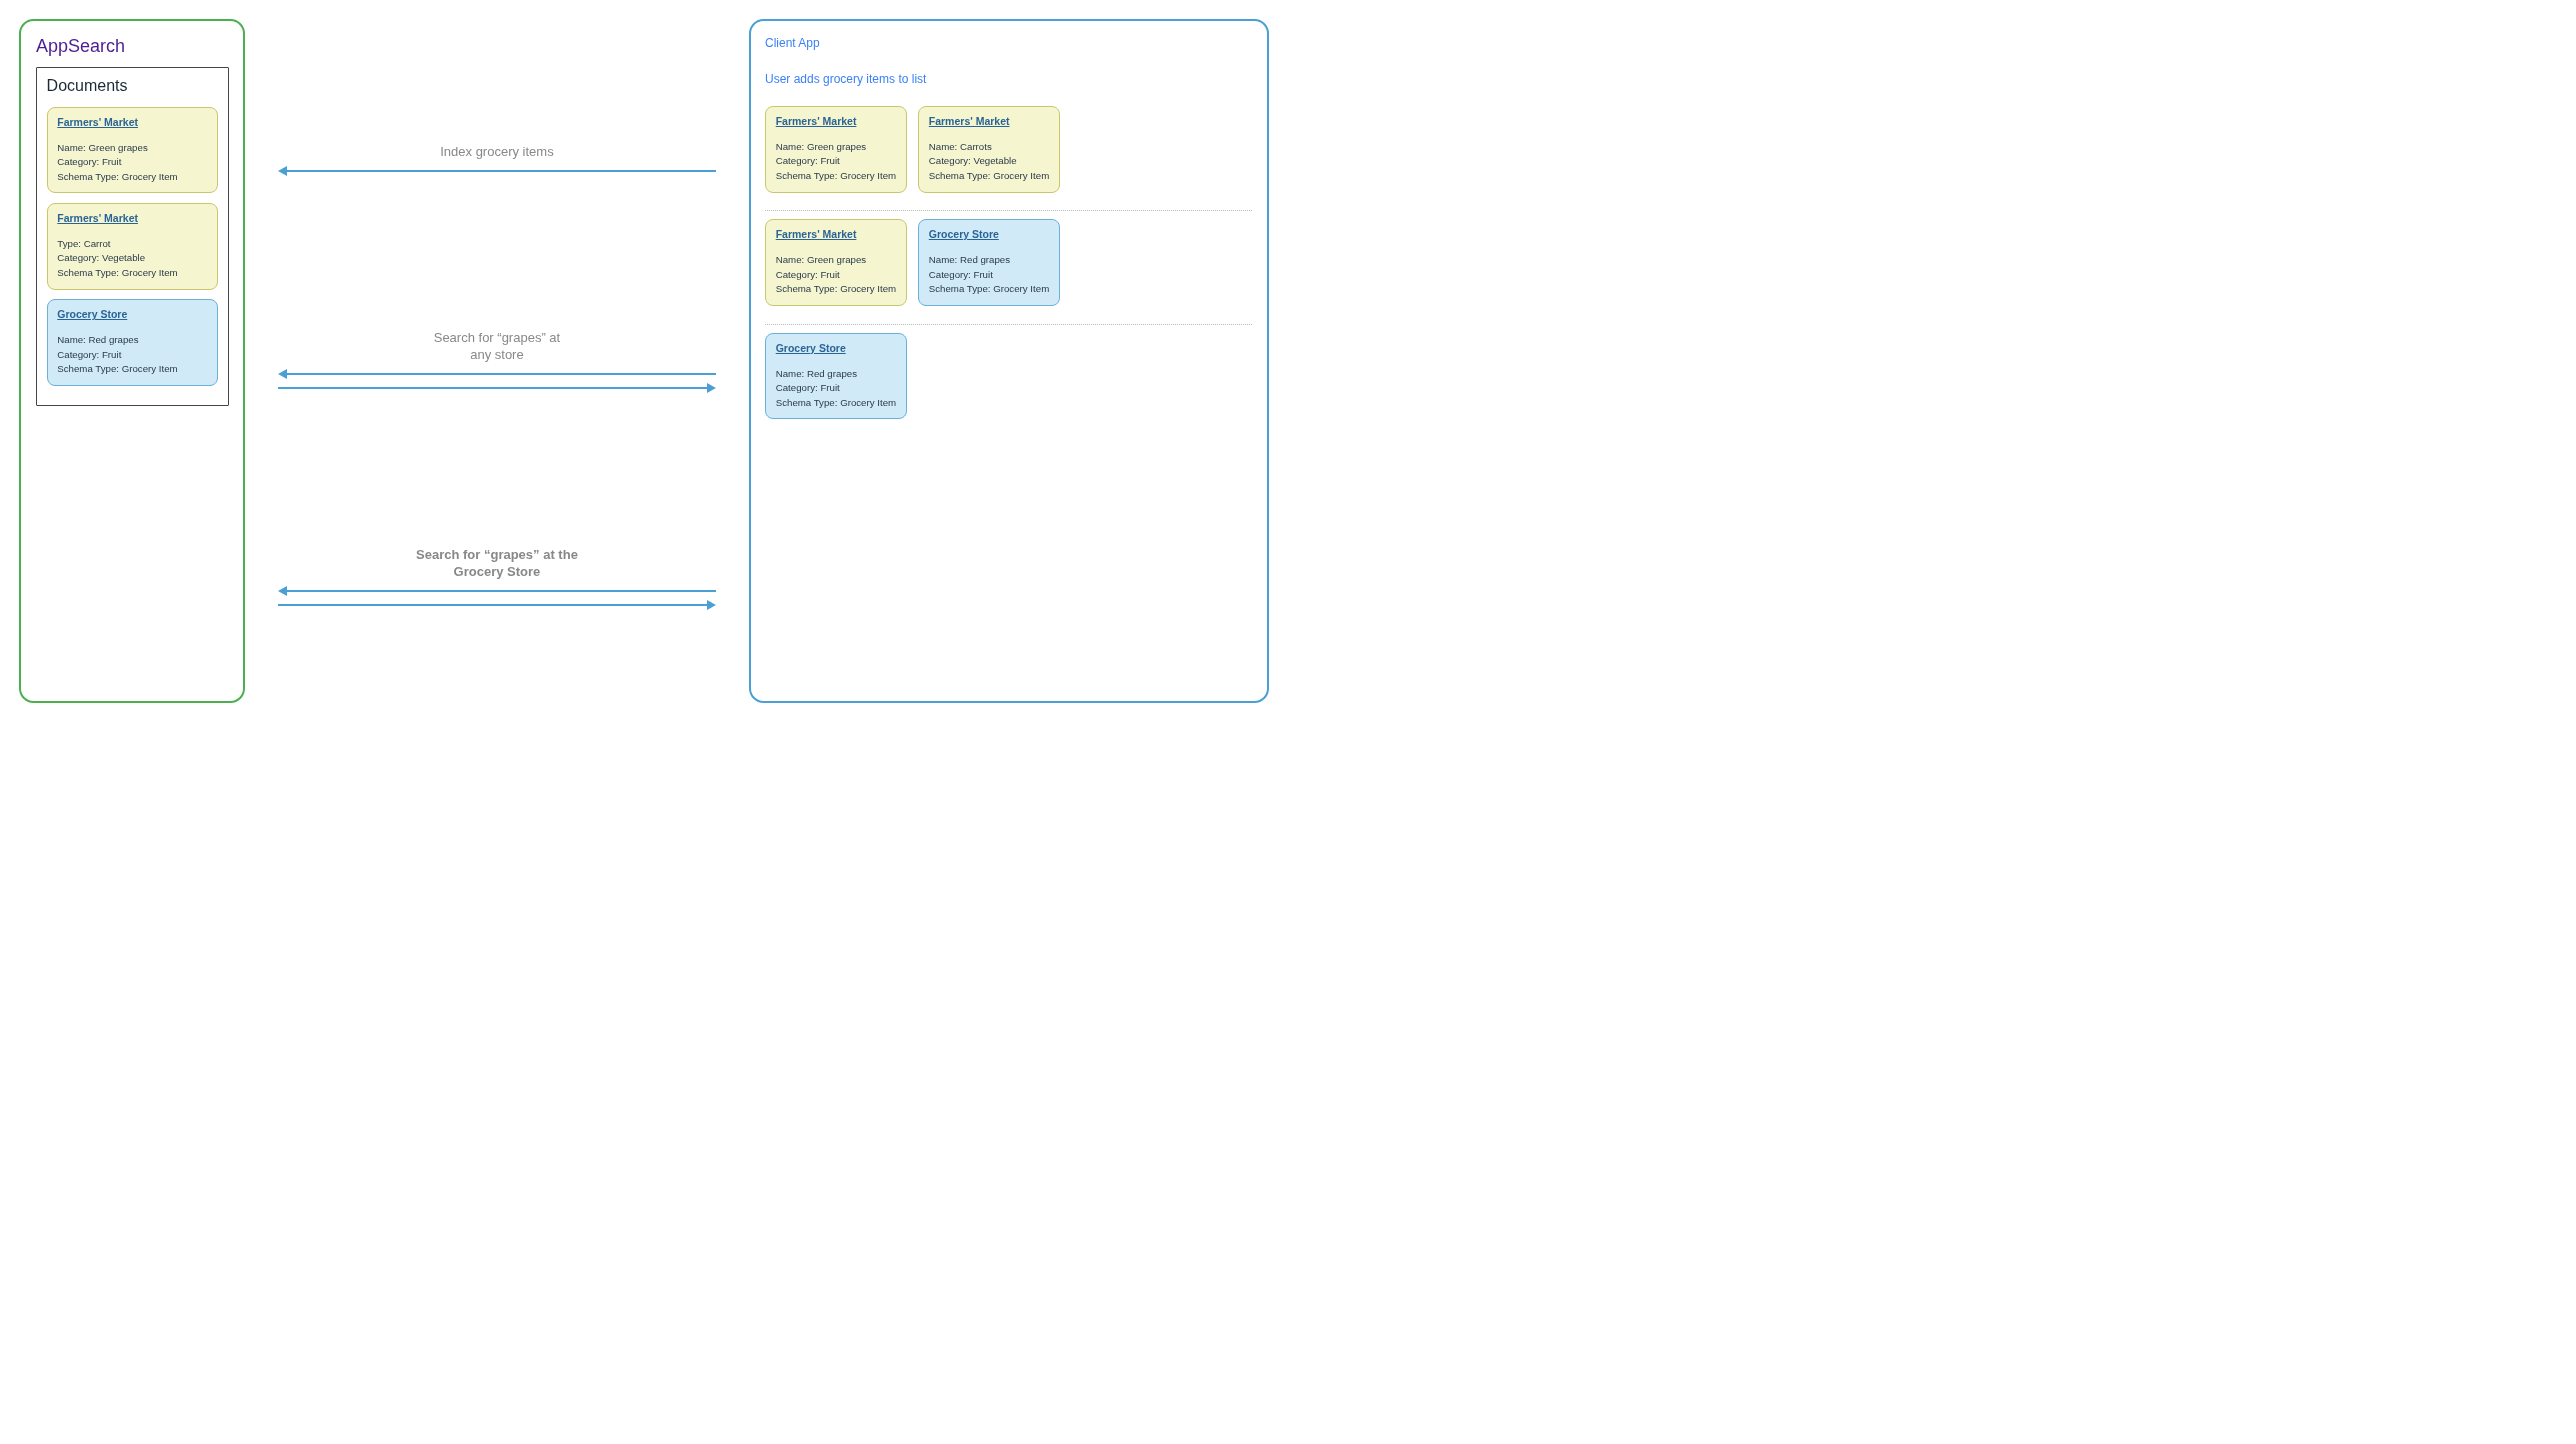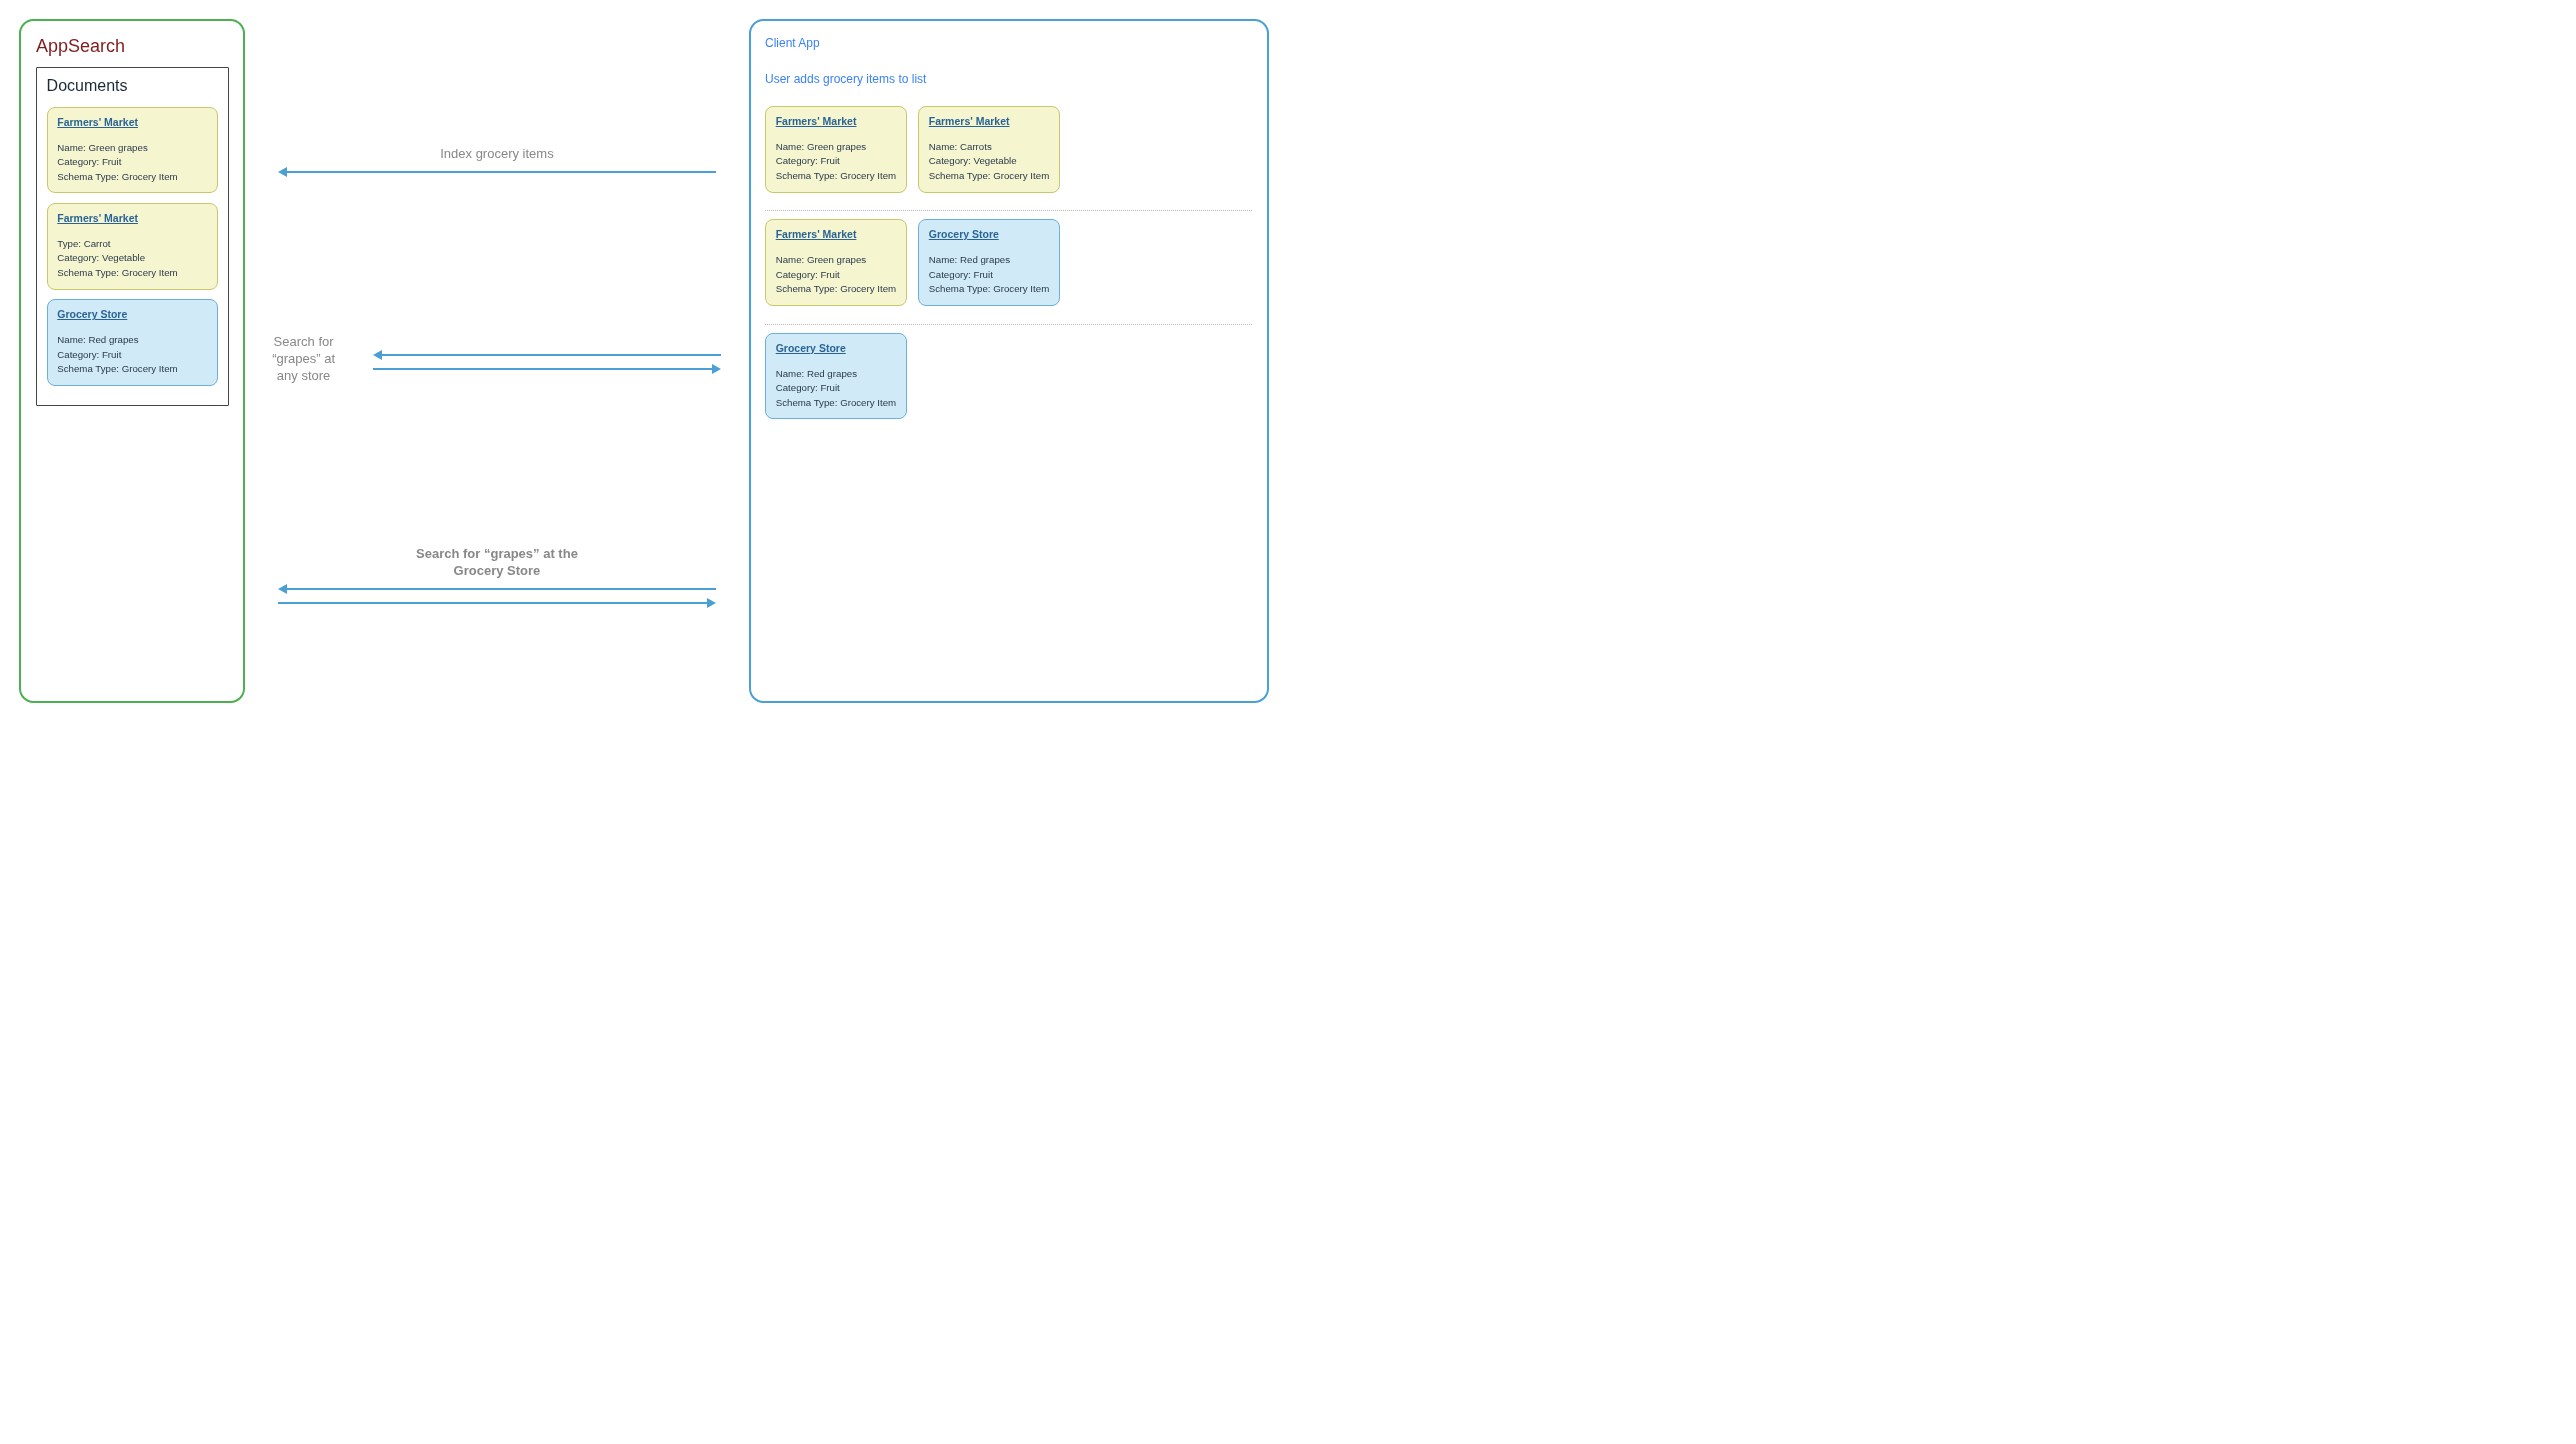--- a/index.html
+++ b/index.html
@@ -28,21 +28,21 @@
       padding: 14.5px 14.5px 14.5px 14.5px;
       width: 226px;
       flex-shrink: 0;
       position: relative;
       background: #fff;
     }
 
     .panel-title {
       font-size: 18px;
       font-weight: 400;
-      color: #7f1d1d;
+      color: #4c1d95;
       margin-bottom: 9.7px;
     }
 
     .documents-box {
       border: 1.6px solid #444;
       border-radius: 1px;
       padding: 9.7px;
       background: #fff;
     }
 
@@ -197,21 +197,21 @@
     <div id="arrows-container" style="width:100%;display:flex;flex-direction:column;gap:0;height:100%;justify-content:space-around;align-items:center;">
         <div style="display: flex; flex-direction: column; align-items: center; width: 100%;">
           <div class="arrow-label" style="white-space: pre-line;">Index grocery items</div>
           <div style="display: flex; flex-direction: column; align-items: center; width: 100%; gap: 4px;">
             <div style="display: flex; align-items: center; width: 90%;">
               <div class="arrow-head-left"></div>
               <div class="arrow-body"></div>
             </div>
           </div>
         </div>
-        <div style="display: flex; flex-direction: row; align-items: center; width: 100%;">
+        <div style="display: flex; flex-direction: column; align-items: center; width: 100%;">
           <div class="arrow-label" style="white-space: pre-line;">Search for “grapes” at
 any store</div>
           <div style="display: flex; flex-direction: column; align-items: center; width: 100%; gap: 4px;">
             <div style="display: flex; align-items: center; width: 90%;">
               <div class="arrow-head-left"></div>
               <div class="arrow-body"></div>
             </div>
             <div style="display: flex; align-items: center; width: 90%;">
               <div class="arrow-body"></div>
               <div class="arrow-head-right"></div>

